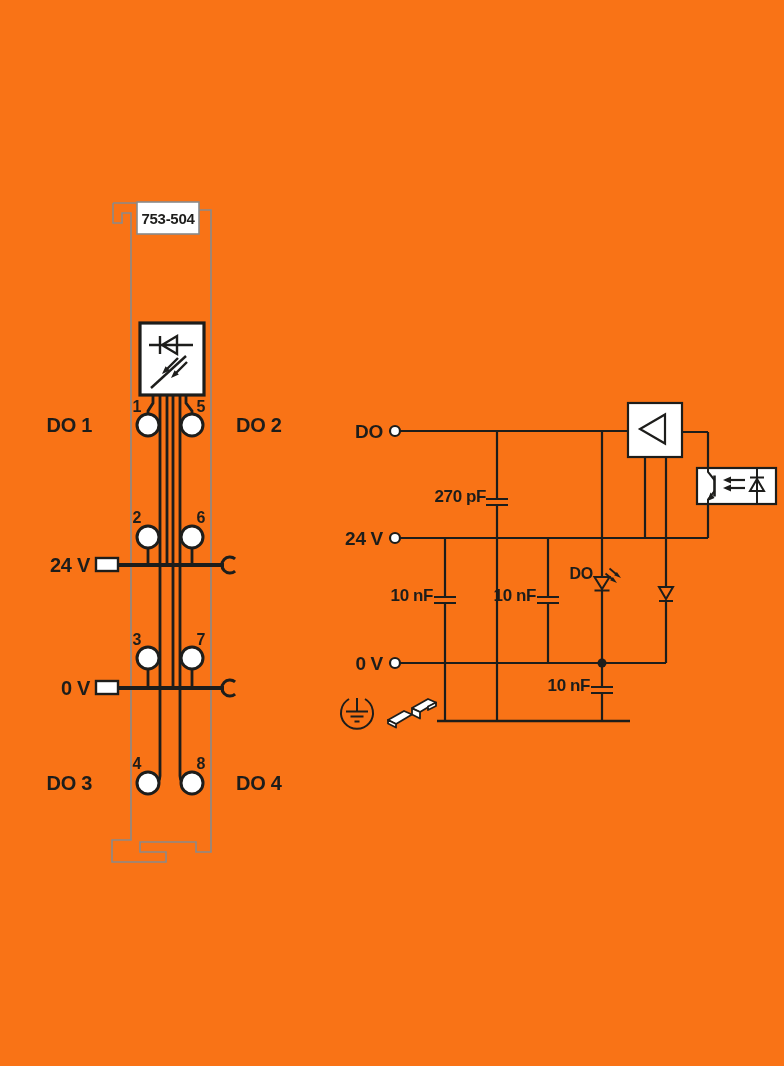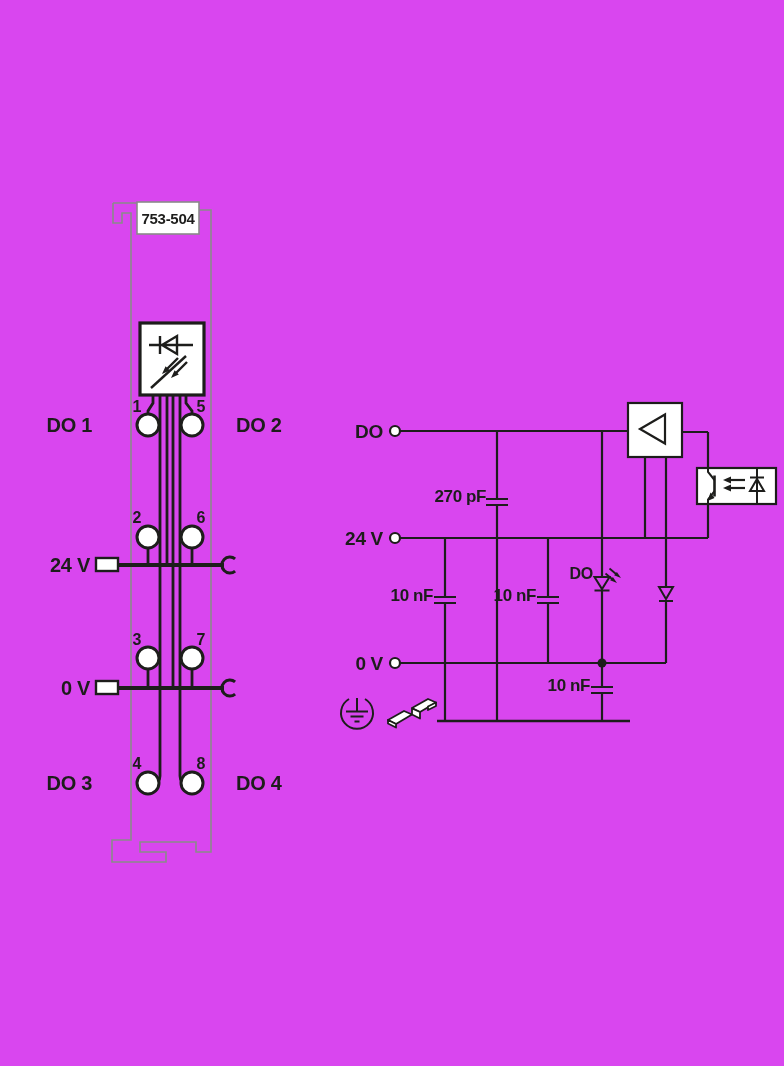--- a/index.html
+++ b/index.html
@@ -1,16 +1,16 @@
 <!DOCTYPE html>
 <html><head>
 <meta charset="utf-8">
 <style>
   html,body{margin:0;padding:0;background:#ffffff;}
-  .stage{position:relative;width:784px;height:1066px;background:#d946ef;overflow:hidden;}
+  .stage{position:relative;width:784px;height:1066px;background:#f97316;overflow:hidden;}
   svg{position:absolute;left:0;top:0;}
   text{font-family:"Liberation Sans",sans-serif;font-weight:bold;fill:#1d1d1b;}
   .lbl-big{font-size:20px;letter-spacing:-0.3px;}
   .lbl-sch{font-size:19px;letter-spacing:-0.3px;}
   .lbl-cap{font-size:17px;letter-spacing:-0.4px;}
   .lbl-led{font-size:16px;letter-spacing:-0.3px;}
   .lbl-num{font-size:16px;}
   .lbl-part{font-size:15px;letter-spacing:-0.3px;}
   .ln{stroke:#1d1d1b;fill:none;}
   .outline{stroke:#8a8a8a;fill:none;stroke-width:1.6;}

